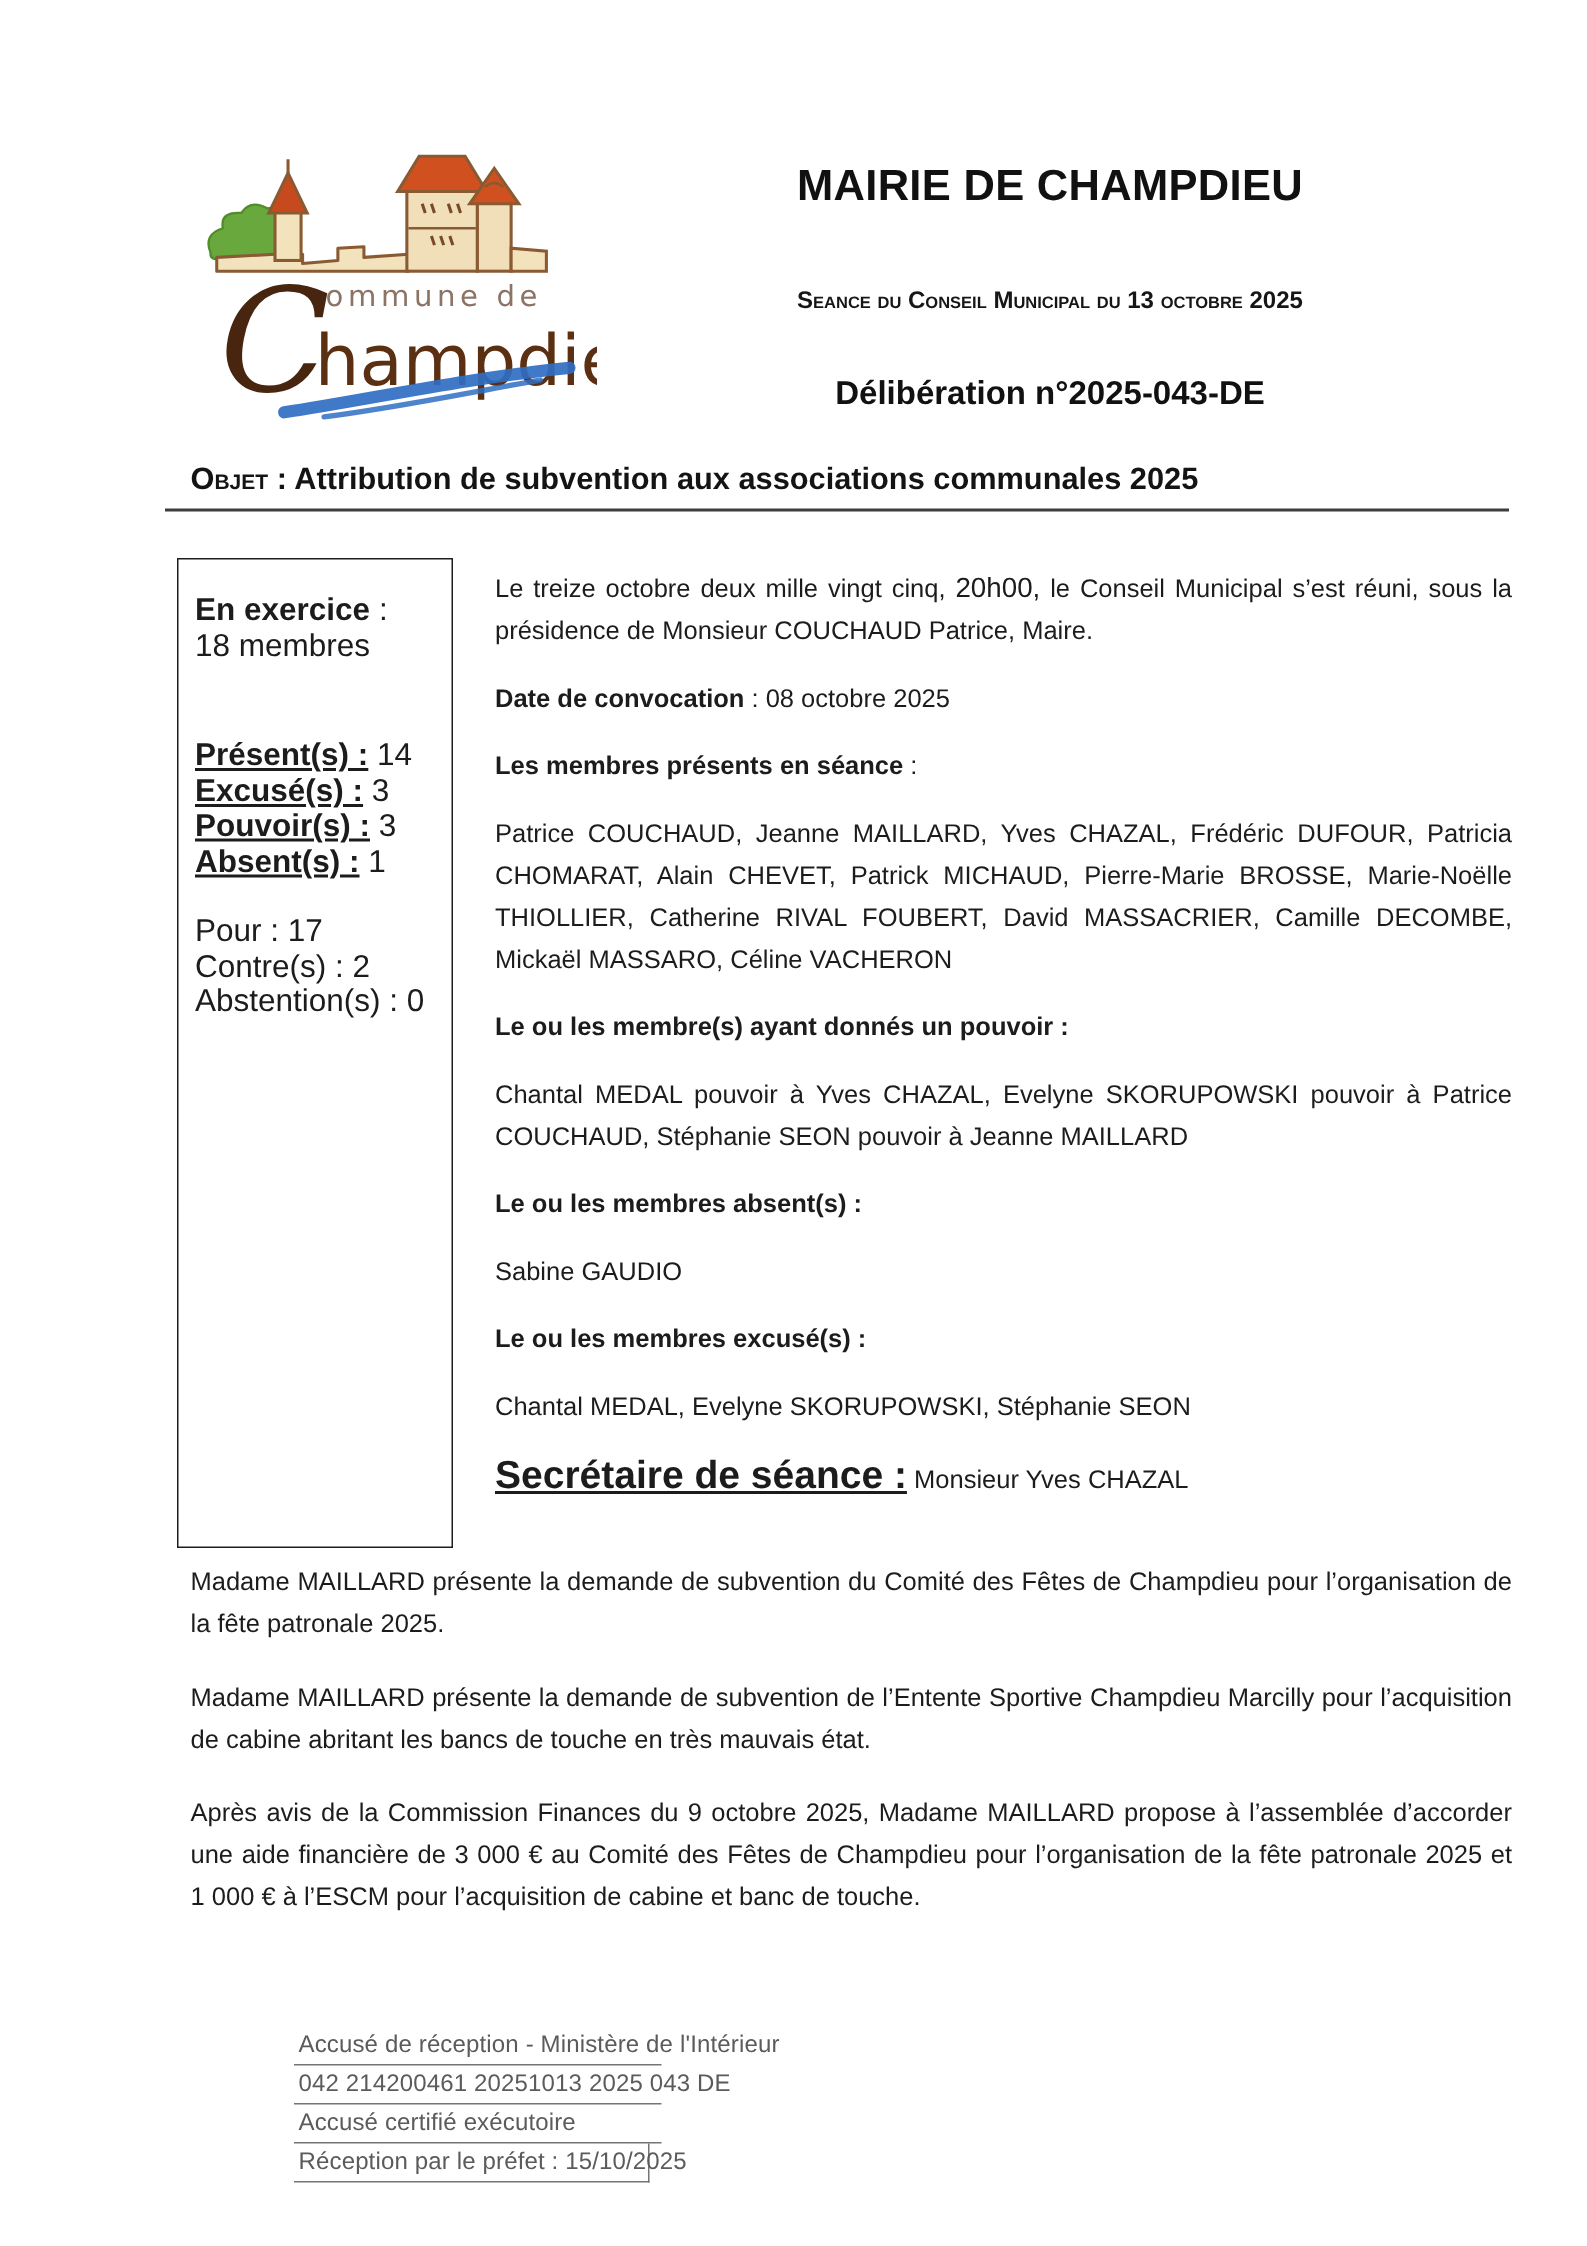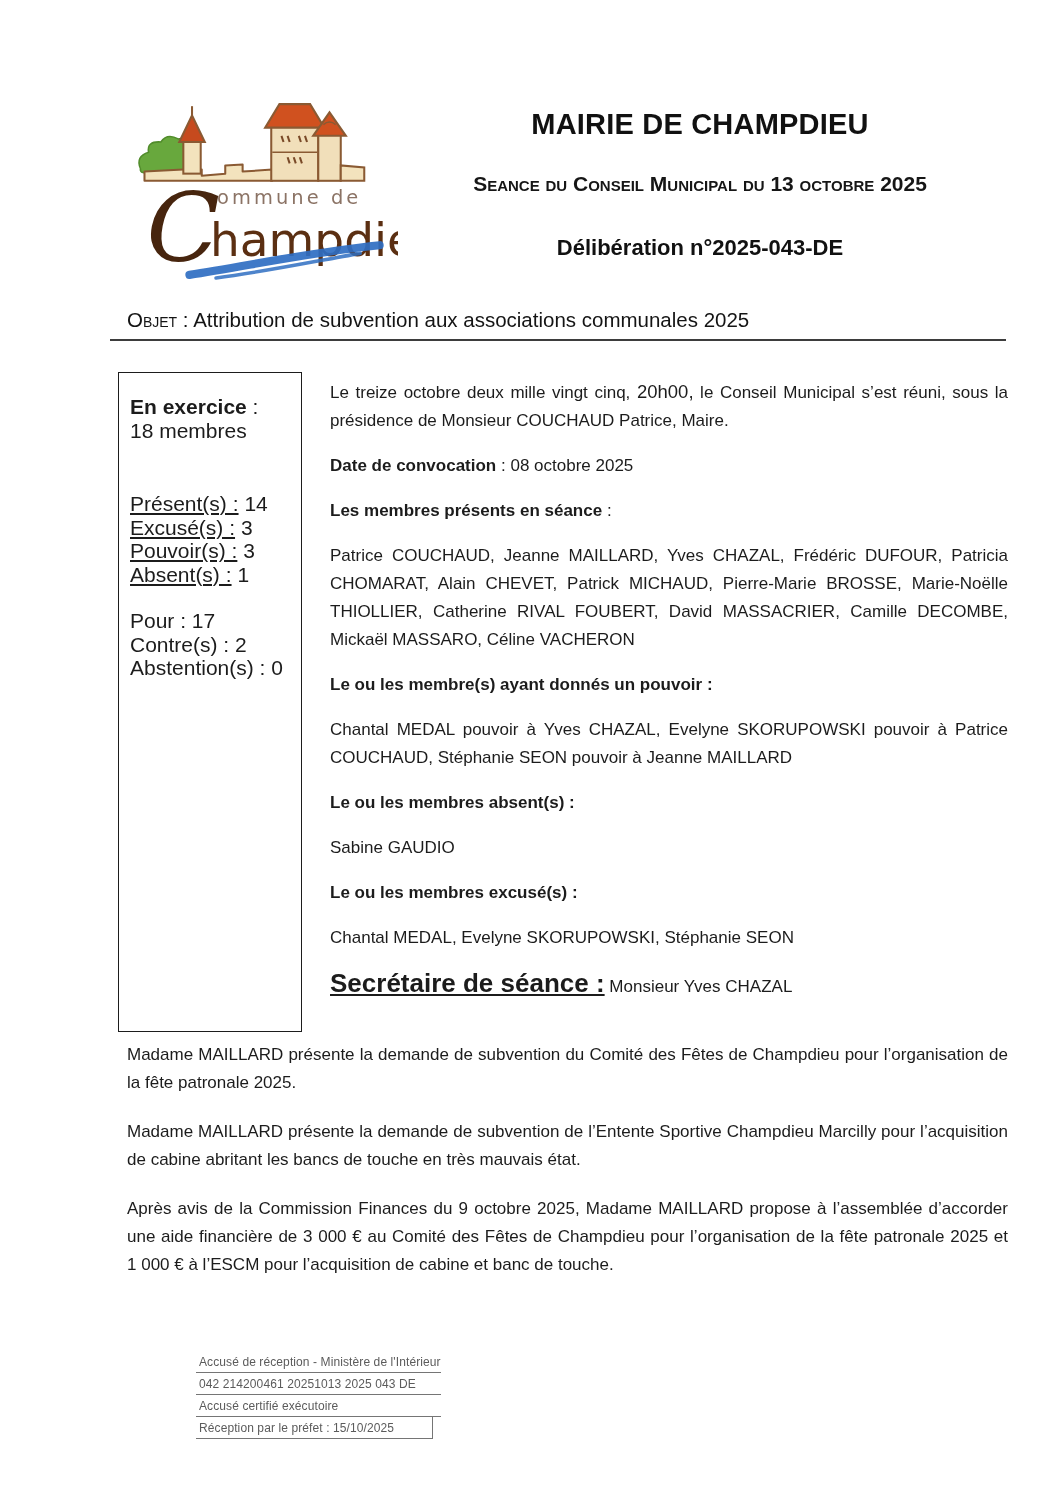--- a/index.html
+++ b/index.html
@@ -13,61 +13,61 @@
     overflow:hidden;
   }
 
   
   .logo { position:absolute; left:122px; top:92px; width:276px; height:196px; }
   .logo svg { width:100%; height:100%; display:block; }
 
   
   .header-text { position:absolute; left:420px; top:108px; width:560px; text-align:center; }
   .doc-title { font-size:29px; font-weight:bold; color:#111; letter-spacing:.2px; }
-  .doc-seance { margin-top:31px; font-size:21px; font-weight:bold; font-variant:small-caps; color:#161616; }
+  .doc-seance { margin-top:51px; font-size:16px; font-weight:bold; font-variant:small-caps; color:#161616; }
   .doc-delib { margin-top:39px; font-size:22px; font-weight:bold; color:#111; }
 
   
   .objet {
     position:absolute; left:110px; top:308px; width:896px;
     padding:0 0 7px 17px;
     border-bottom:2px solid #3d3d3d;
-    font-size:20.5px; font-weight:normal; color:#141414;
+    font-size:20.5px; font-weight:bold; color:#141414;
     white-space:nowrap;
   }
   .objet .sc { font-variant:small-caps; }
 
   
   .sidebox {
     position:absolute; left:118px; top:372px; width:184px; height:660px;
     border:1.5px solid #1d1d1d;
     padding:22px 8px 0 11px;
     font-size:21px; line-height:23.5px;
   }
   .sb-group1 { margin-bottom:50px; }
   .sb-group2 { margin-bottom:23px; }
   .sb-row { white-space:nowrap; }
   .b { font-weight:bold; }
-  .bu { font-weight:normal; text-decoration:underline; }
+  .bu { font-weight:bold; text-decoration:underline; }
 
   
   .maincol { position:absolute; left:330px; top:378px; width:678px; font-size:17px; line-height:28px; }
   .maincol p { margin:0 0 17px 0; }
   .just { text-align:justify; }
   .time { font-size:18.5px; }
   .sec-label { font-weight:bold; text-decoration:underline; font-size:26px; }
 
   
   .bodycol { position:absolute; left:127px; top:1041px; width:881px; font-size:17px; line-height:28px; }
   .bodycol p { margin:0 0 21px 0; text-align:justify; }
 
   
   .stamp {
     position:absolute; left:196px; top:1351px; width:245px;
-    font-size:12px; color:#5b5b5b; letter-spacing:.1px;
+    font-size:16px; color:#5b5b5b; letter-spacing:.1px;
   }
   .stamp-row { padding:4px 3px 3px 3px; white-space:nowrap; }
   .r1, .r2, .r3 { border-bottom:1px solid #757575; }
   .r4 { border-bottom:1px solid #757575; border-right:1px solid #757575; width:237px; }
 </style>
 </head>
 <body>
 
 <div class="page">
 

